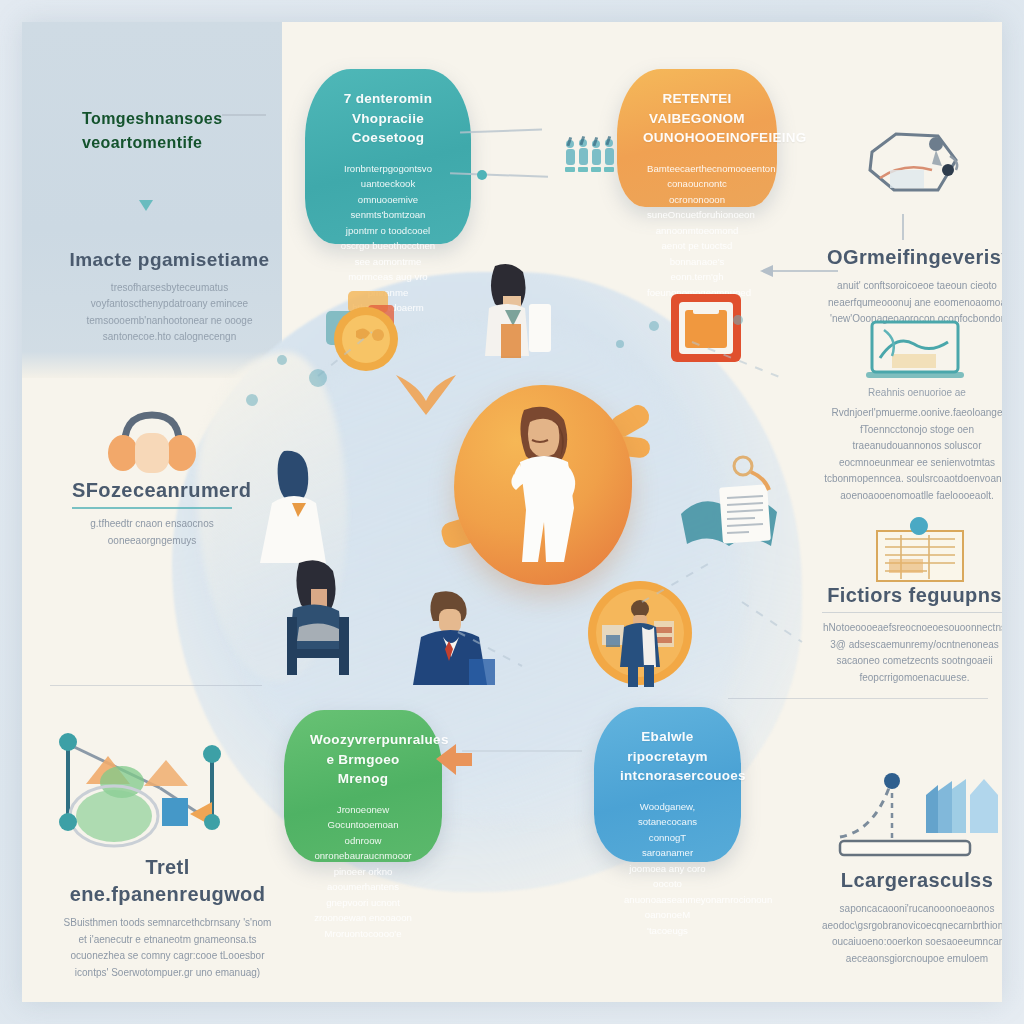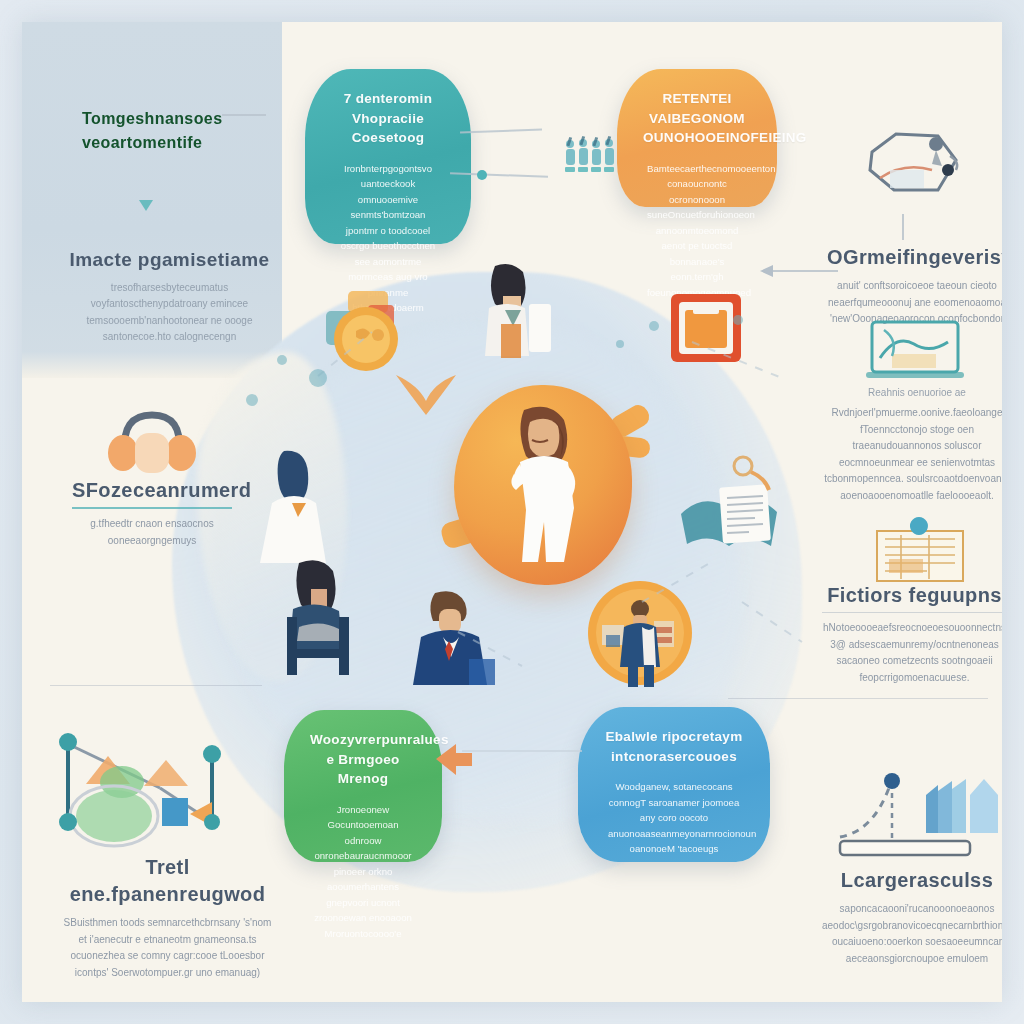--- a/index.html
+++ b/index.html
@@ -45,21 +45,21 @@
 
   .card-teal{left:283px;top:47px;width:166px;height:175px;
      background:linear-gradient(165deg,#4fb8b8 0%,#3fa9ab 55%,#48b0b2 100%);
      border-radius:46px 46px 30px 30px/70px 70px 46px 46px;}
   .card-orange{left:595px;top:47px;width:160px;height:138px;
      background:linear-gradient(165deg,#f5b95a 0%,#f0a152 50%,#eca559 100%);
      border-radius:44px 44px 28px 28px/66px 66px 44px 44px;}
   .card-green{left:262px;top:688px;width:158px;height:152px;
      background:linear-gradient(165deg,#68c274 0%,#4fb264 55%,#5cb96c 100%);
      border-radius:40px 40px 34px 34px/58px 58px 46px 46px;}
-  .card-blue{left:556px;top:685px;width:192px;height:155px;
+  .card-blue{left:572px;top:685px;width:147px;height:155px;
      background:linear-gradient(165deg,#62b4de 0%,#4ba2d4 55%,#57abd8 100%);
      border-radius:46px 40px 34px 40px/62px 58px 46px 48px;}
   .b-title{font-size:20px;font-weight:700;color:#4a5a6e;letter-spacing:.4px;
            line-height:1.35;}
   .b-body{font-size:10px;line-height:1.65;color:#8d98a6;margin-top:7px;}
   .b-cap{font-size:10px;color:#96a1ae;}
   .tealrule{height:2px;background:#4fb0b5;opacity:.75;margin-top:3px;}
   .greyrule{height:1px;background:#a9b3bf;opacity:.5;margin-top:3px;}
 
   .tl-head{position:absolute;left:60px;top:85px;width:190px;

